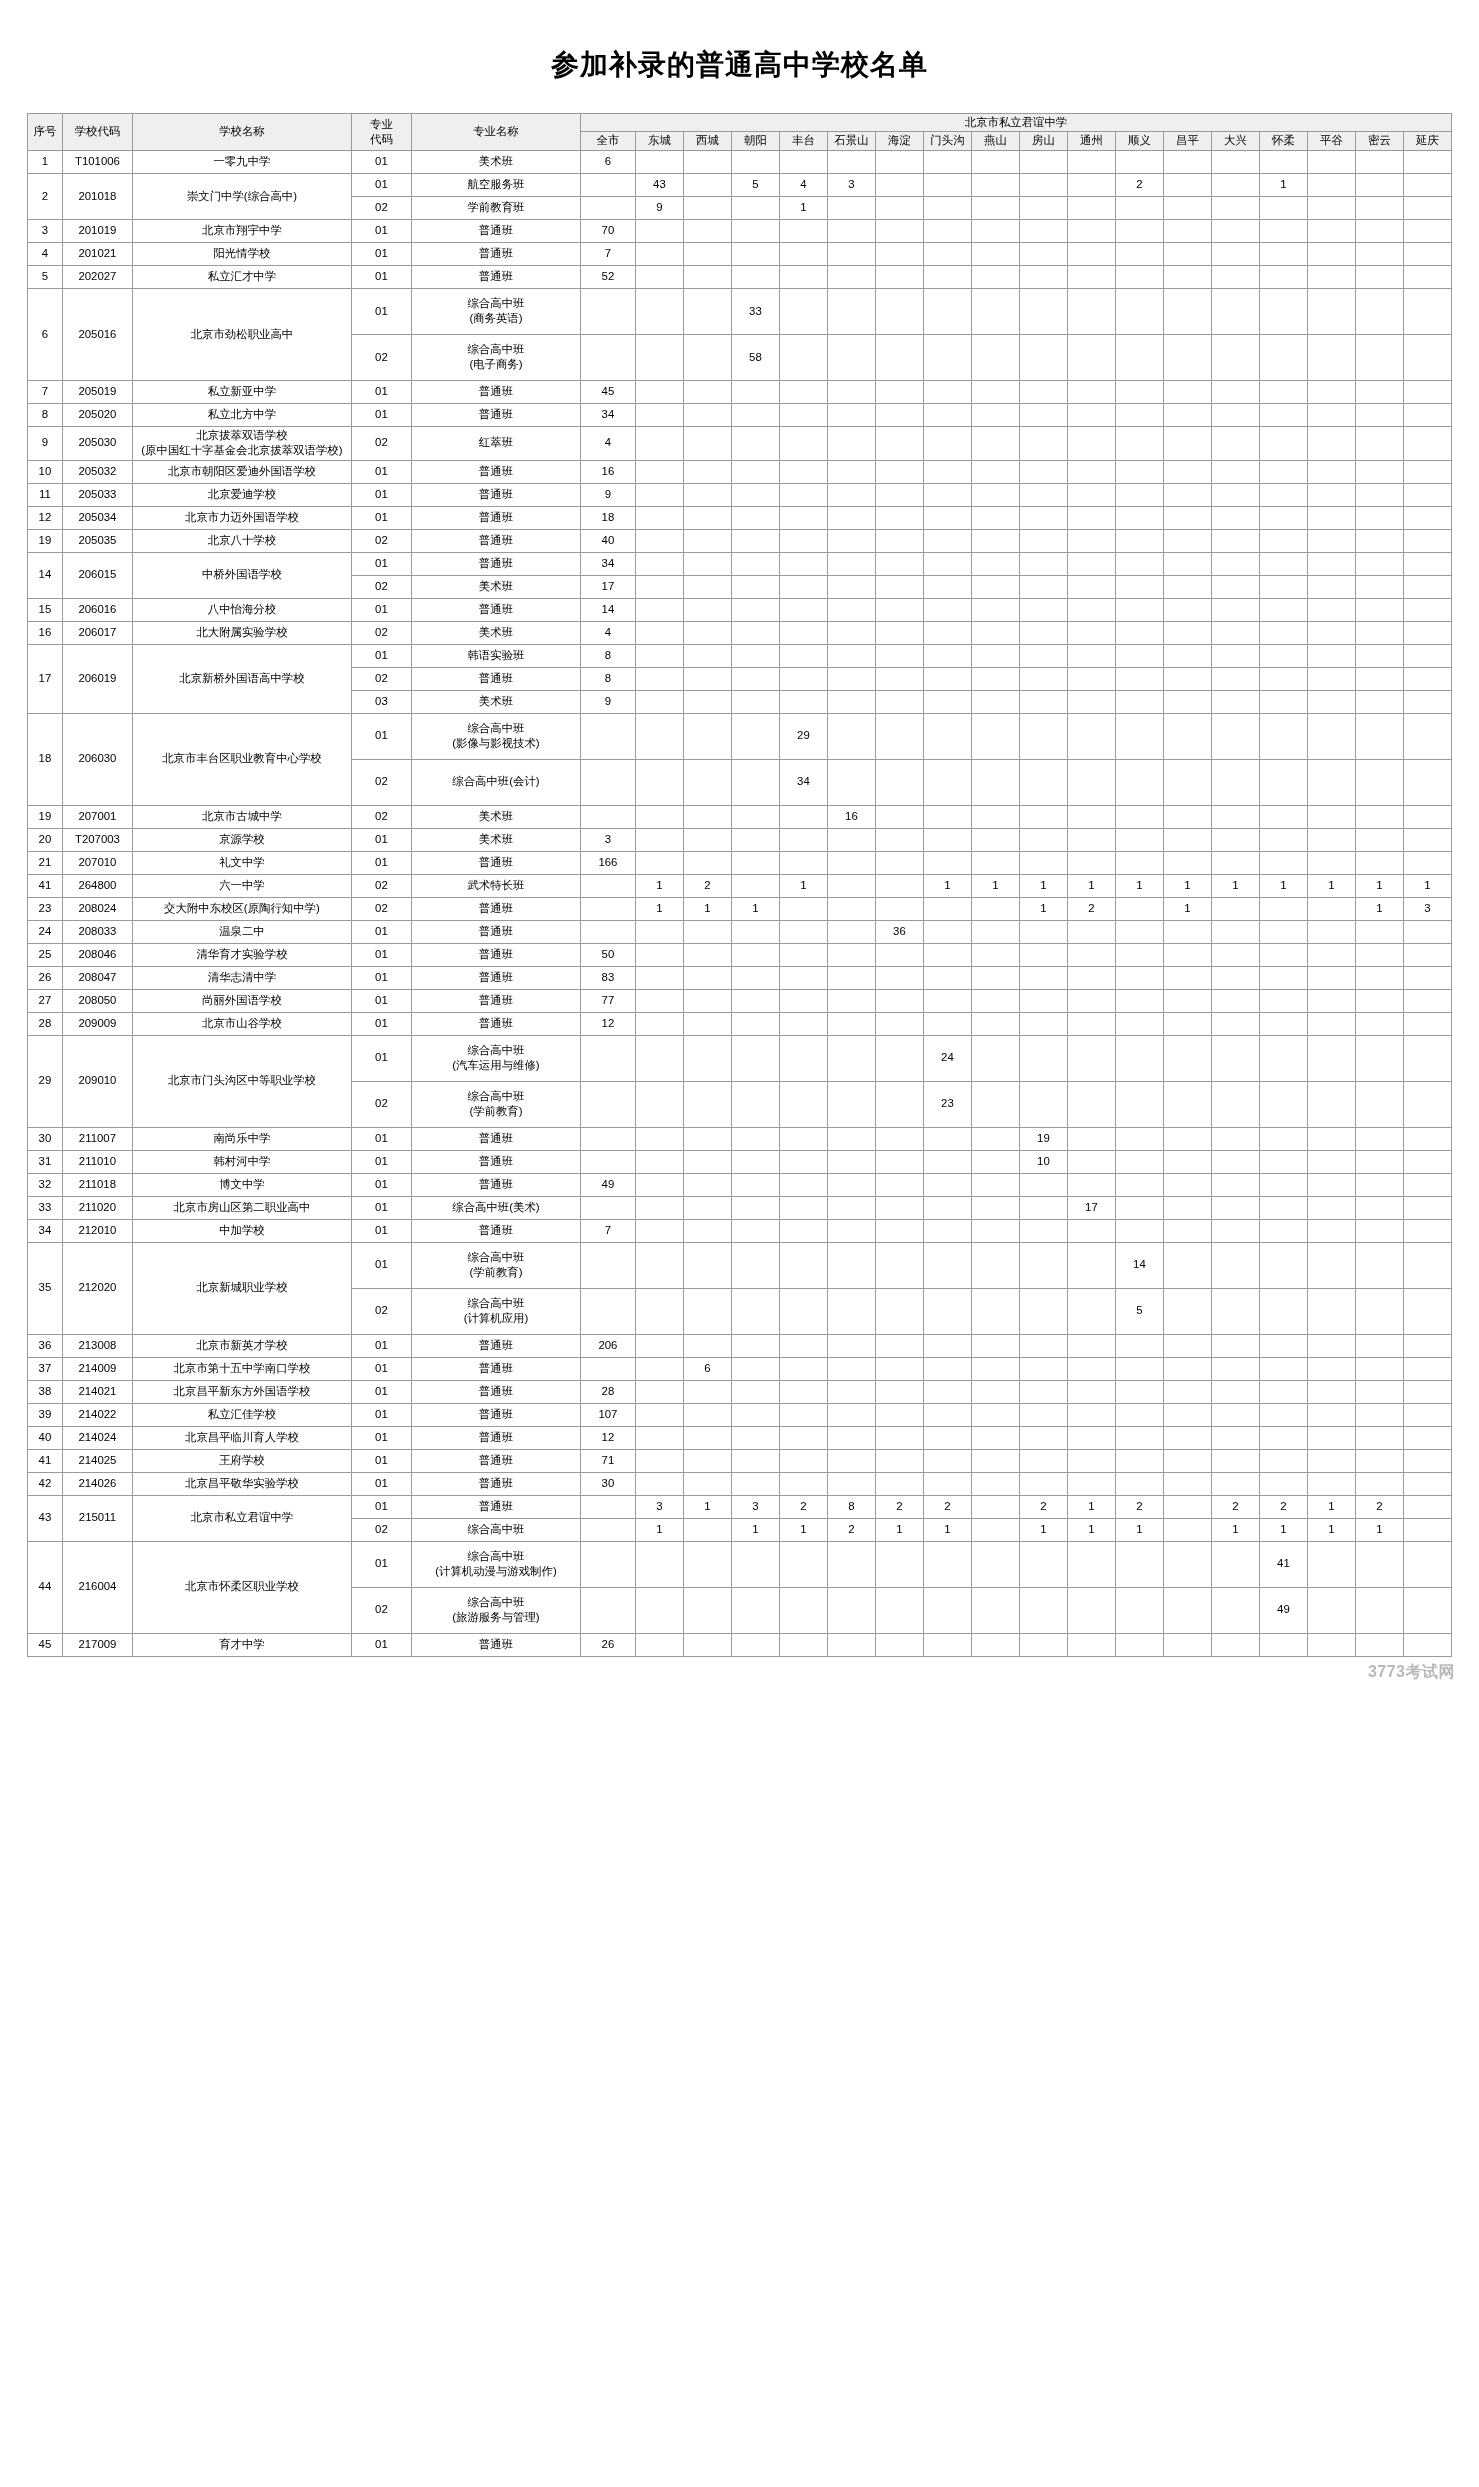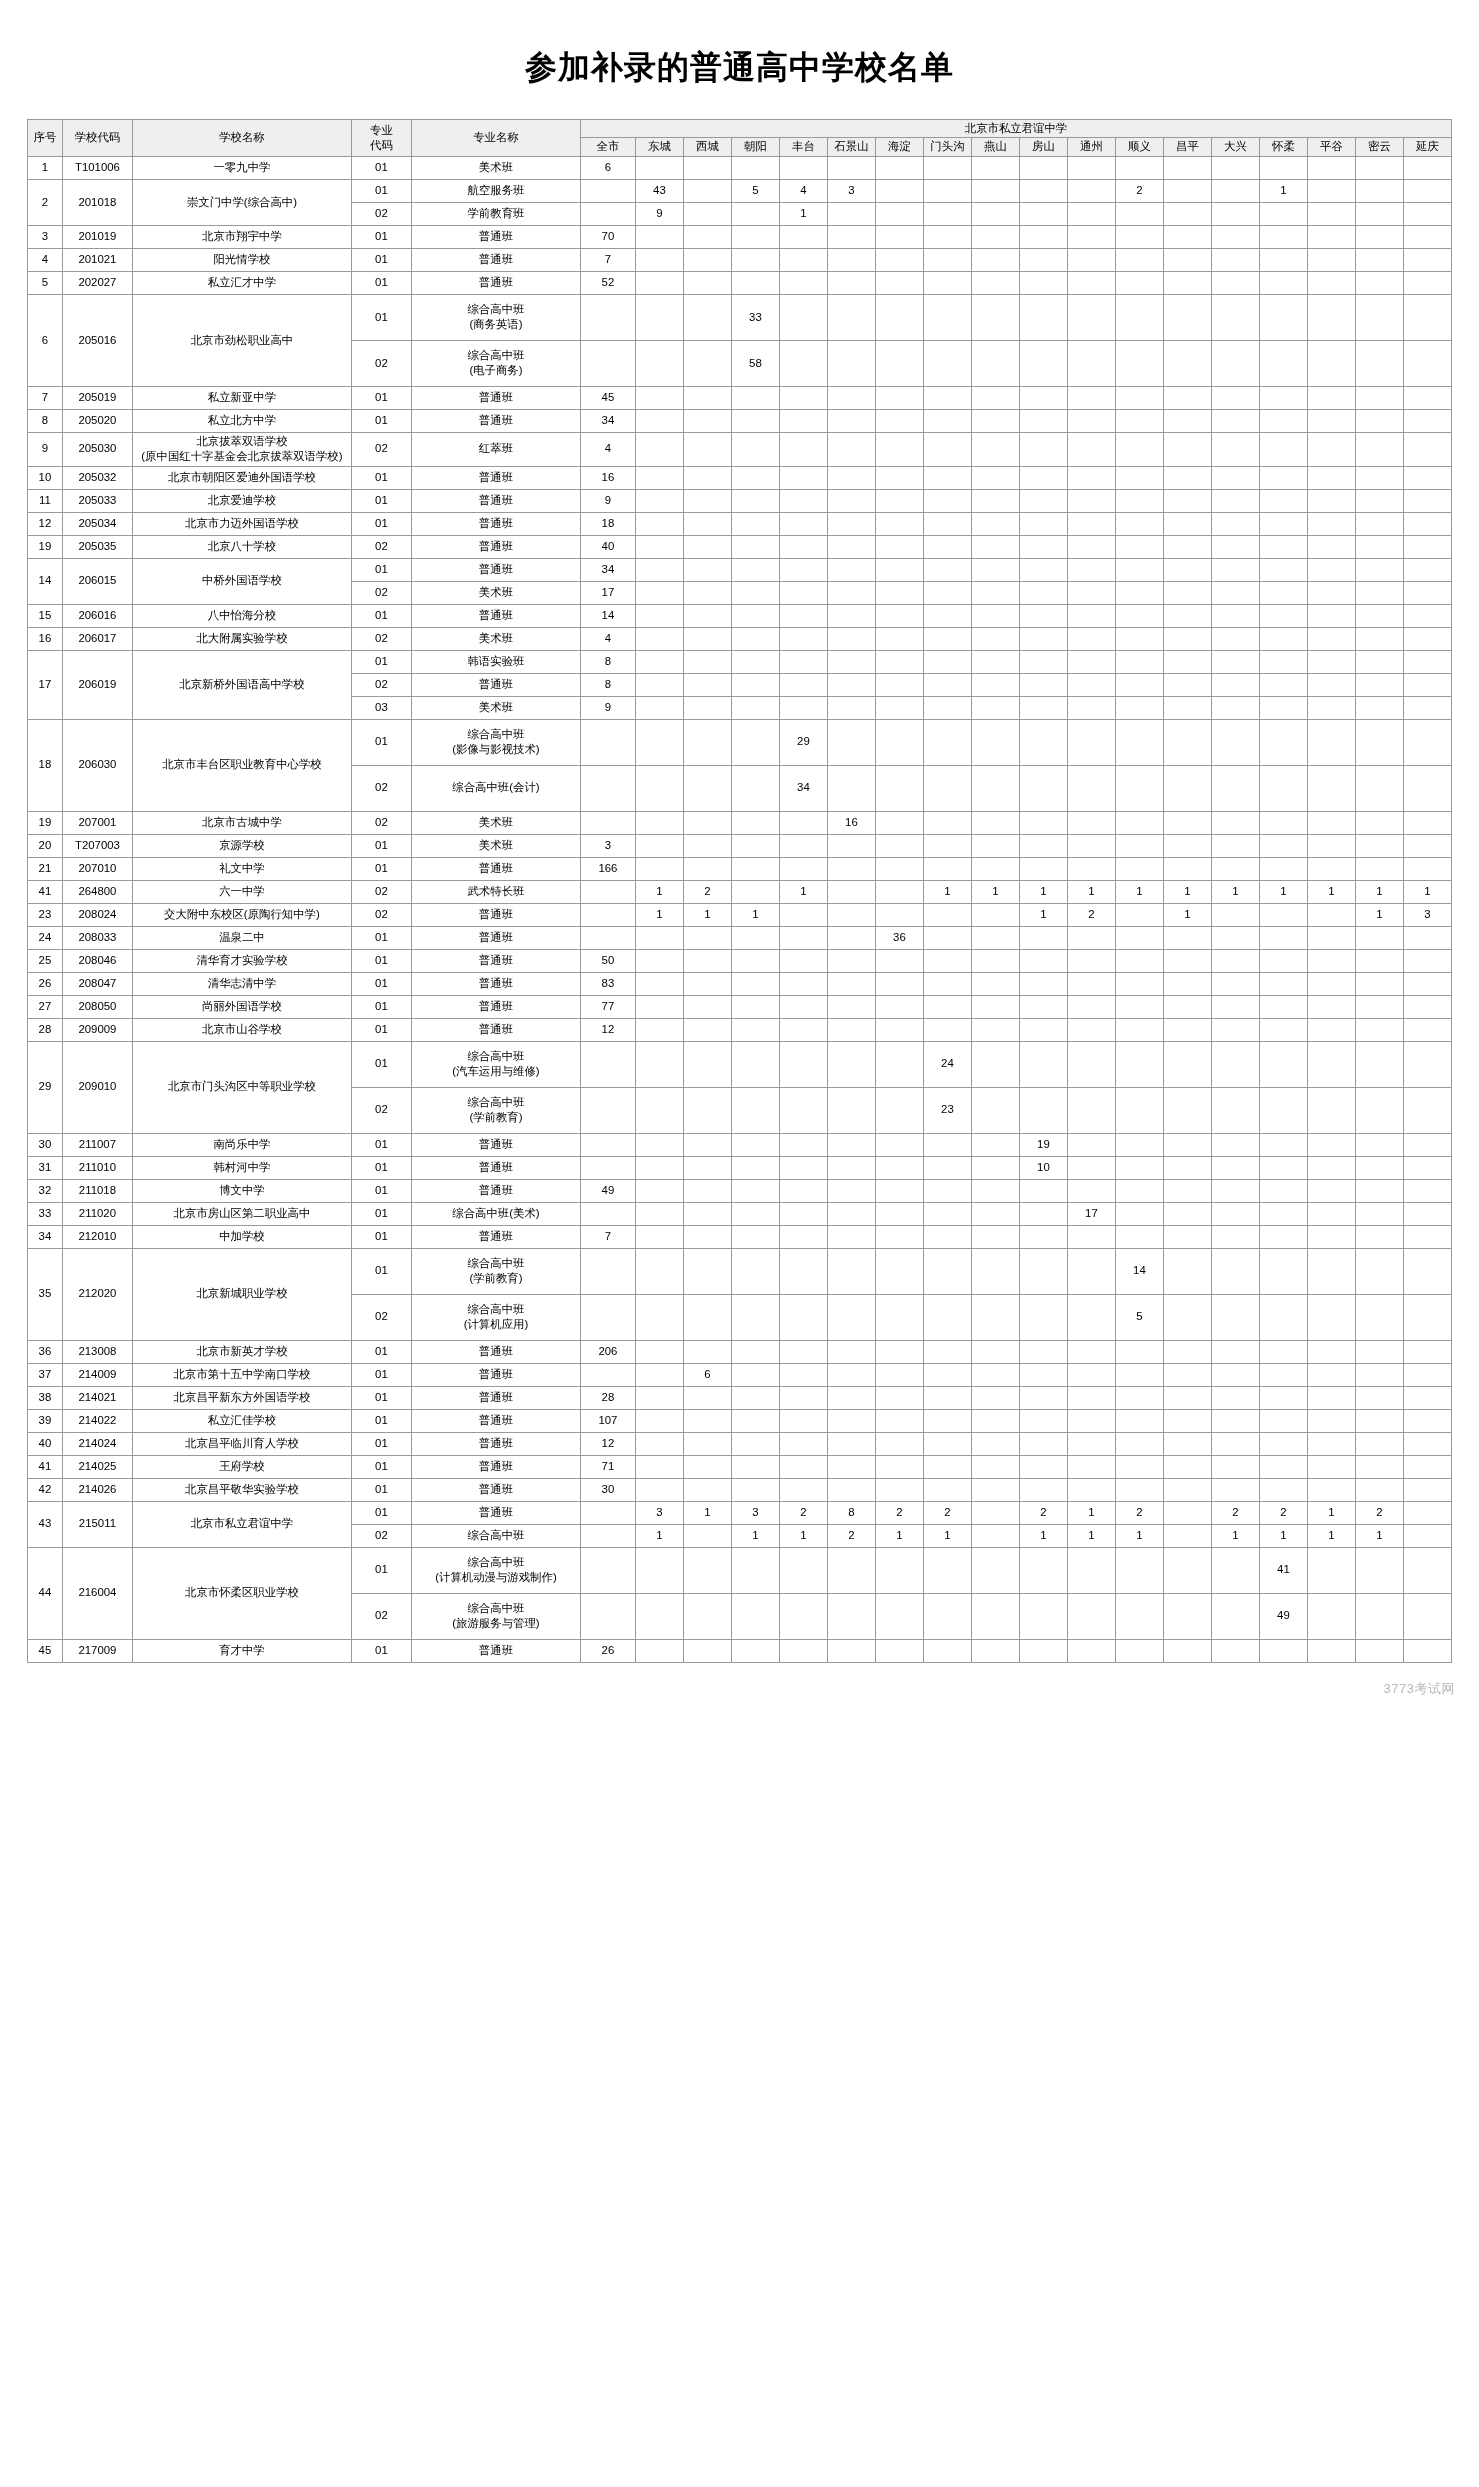--- a/index.html
+++ b/index.html
@@ -1,20 +1,20 @@
 <!DOCTYPE html>
 <html style="font-size:8px"><head>
 <meta charset="utf-8">
 <style>
   html,body{margin:0;padding:0;background:#ffffff;}
   body{font-family:"Liberation Sans","DejaVu Sans",sans-serif;color:#000;}
   .page{width:1479px;min-height:2840px;box-sizing:border-box;padding:20px 26px 15px 26px;background:#fff;}
   h1.title{
     text-align:center;
-    font-size:32px;
+    font-size:28px;
     font-weight:bold;
     margin:26px 0 29px 0;
     letter-spacing:1px;
   }
   table.sheet{
     border-collapse:collapse;
     width:1217px;
     margin:0 auto;
     table-layout:fixed;
     font-size:11.4px;
@@ -38,25 +38,26 @@
   }
   td.major{
     text-align:left;
     padding-left:6px;
   }
   .two-line{display:block;}
   tbody td{height:23px;}
   tbody tr td.num, tbody td.code{font-size:11.4px;}
   .footer{
     width:1429px;
-    margin:17px auto 0 auto;
+    margin:5px auto 0 auto;
     text-align:right;
     color:#b9b9b9;
-    font-size:13px;
+    font-size:16px;
     letter-spacing:0.5px;
+    font-weight:bold;
   }
   
   col.c-seq{width:35px;}
   col.c-code{width:70px;}
   col.c-name{width:219px;}
   col.c-mcode{width:60px;}
   col.c-mname{width:169px;}
   col.c-city{width:55px;}
   col.c-d{width:48px;}
 </style>

